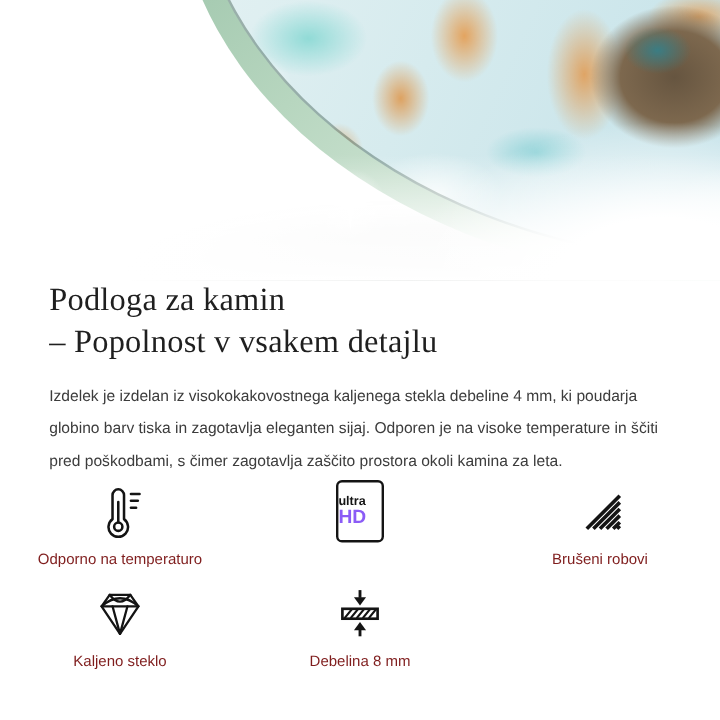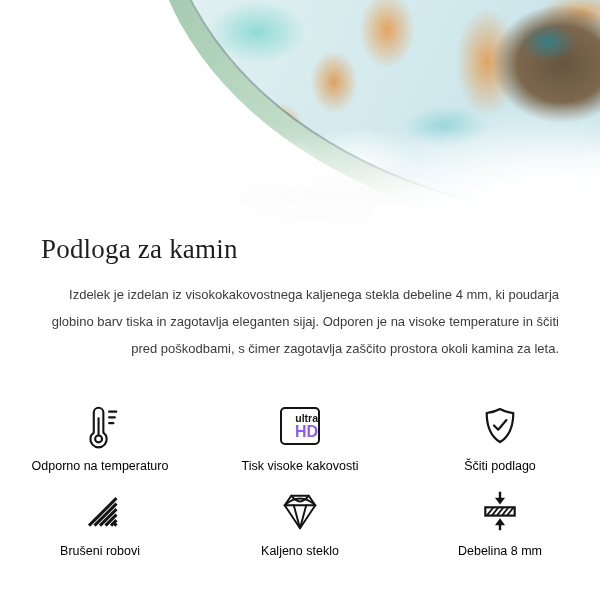--- a/index.html
+++ b/index.html
@@ -56,55 +56,55 @@
       linear-gradient(to bottom, rgba(255,255,255,0) 55%, rgba(255,255,255,.9) 88%, #fff 100%);
   }
 
   
   .content { position:absolute; top:232px; left:0; width:600px; padding:0 41px; box-sizing:border-box; }
   .title {
     margin:0; font-family:"Liberation Serif", serif; font-weight:400;
     font-size:27px; line-height:35px; color:#1f1f1f; letter-spacing:.2px;
   }
   .desc {
-    margin:14px 0 0; font-size:13px; line-height:27px; color:#3c3c3c; max-width:540px;text-align:right;
+    margin:14px 0 0; font-size:13px; line-height:27px; color:#3c3c3c; max-width:540px;
   }
 
   
   .features {
     position:absolute; top:402px; left:0; width:600px;
     display:grid; grid-template-columns:repeat(3, 1fr); row-gap:14px;
   }
   .feature { display:flex; flex-direction:column; align-items:center; }
   .icon-box { height:48px; display:flex; align-items:center; justify-content:center; }
-  .feature-label { margin-top:9px; font-size:12.5px; color:#000000; white-space:nowrap; }
+  .feature-label { margin-top:9px; font-size:12.5px; color:#7f1d1d; white-space:nowrap; }
 
   .uhd {
-    width:40px; height:38px; box-sizing:border-box; border:2.5px solid #141414; border-radius:5px;
-    display:flex; flex-direction:column; align-items:flex-end; justify-content:center; background:#fff;
+    width:40px; height:52px; box-sizing:border-box; border:2.5px solid #141414; border-radius:5px;
+    display:flex; flex-direction:column; align-items:flex-start; justify-content:center; background:#fff;
   }
   .uhd-top    { font-size:10.5px; font-weight:700; line-height:11px; color:#141414; }
   .uhd-bottom { font-size:16px;   font-weight:800; line-height:16px; color:#8b5cf6; }
 </style>
 </head>
 <body>
 
 <div class="page">
 
   <div class="hero">
     <div class="disc-shadow"></div>
     <div class="disc-edge"></div>
     <div class="disc-art"></div>
     <div class="glint-halo"></div>
     <div class="glint-star"></div>
     <div class="hero-fade"></div>
   </div>
 
   <div class="content">
-    <h1 class="title"><span>Podloga za kamin</span><br></h1>
+    <h1 class="title"><span>Podloga za kamin</span><br><span>– Popolnost v vsakem detajlu</span></h1>
     <p class="desc">Izdelek je izdelan iz visokokakovostnega kaljenega stekla debeline 4 mm, ki poudarja globino barv tiska in zagotavlja eleganten sijaj. Odporen je na visoke temperature in ščiti pred poškodbami, s čimer zagotavlja zaščito prostora okoli kamina za leta.</p>
   </div>
 
   <div class="features">
 
     <div class="feature">
       <div class="icon-box">
         <svg viewBox="0 0 48 48" width="46" height="46">
           <g fill="none" stroke="#141414" stroke-width="2.2" stroke-linecap="round">
             <path d="M17.5 30.9 V10 A5 5 0 0 1 27.5 10 V30.9 A8.5 8.5 0 1 1 17.5 30.9 Z" stroke-linejoin="round" fill="#fff"></path>
@@ -119,34 +119,22 @@
       <div class="feature-label">Odporno na temperaturo</div>
     </div>
 
     <div class="feature">
       <div class="icon-box">
         <div class="uhd">
           <span class="uhd-top">ultra</span>
           <span class="uhd-bottom">HD</span>
         </div>
       </div>
-      <div class="feature-label">Tisk visoke kakovosti</div>
     </div>
 
-    <div class="feature">
-      <div class="icon-box">
-        <svg viewBox="0 0 48 48" width="44" height="44">
-          <g fill="none" stroke="#141414" stroke-width="2.4" stroke-linecap="round" stroke-linejoin="round">
-            <path d="M24 5.5 C20.5 7.5 14.5 9.3 9.5 9.8 C9.5 23 12.5 34.5 24 41.5 C35.5 34.5 38.5 23 38.5 9.8 C33.5 9.3 27.5 7.5 24 5.5 Z"></path>
-            <path d="M17.5 23.5 L22 28 L31 17.5"></path>
-          </g>
-        </svg>
-      </div>
-      <div class="feature-label">Ščiti podlago</div>
-    </div>
 
     <div class="feature">
       <div class="icon-box">
         <svg viewBox="0 0 48 48" width="44" height="44">
           <g stroke="#141414" stroke-width="3.3" fill="none">
             <path d="M12 40 L42 10"></path>
             <path d="M18 40 L42 16"></path>
             <path d="M24 40 L42 22"></path>
             <path d="M30 40 L42 28"></path>
             <path d="M36 40 L42 34"></path>

